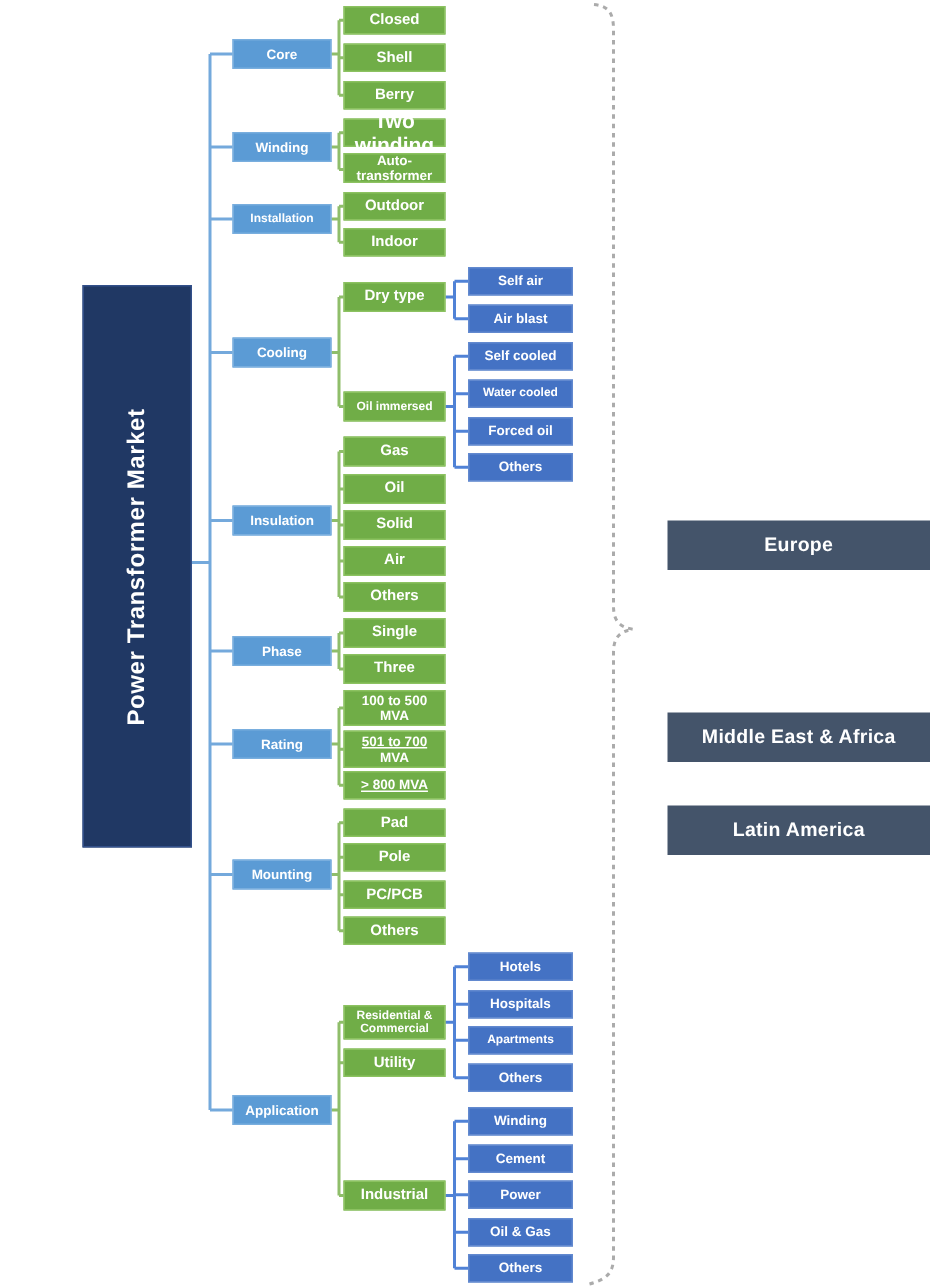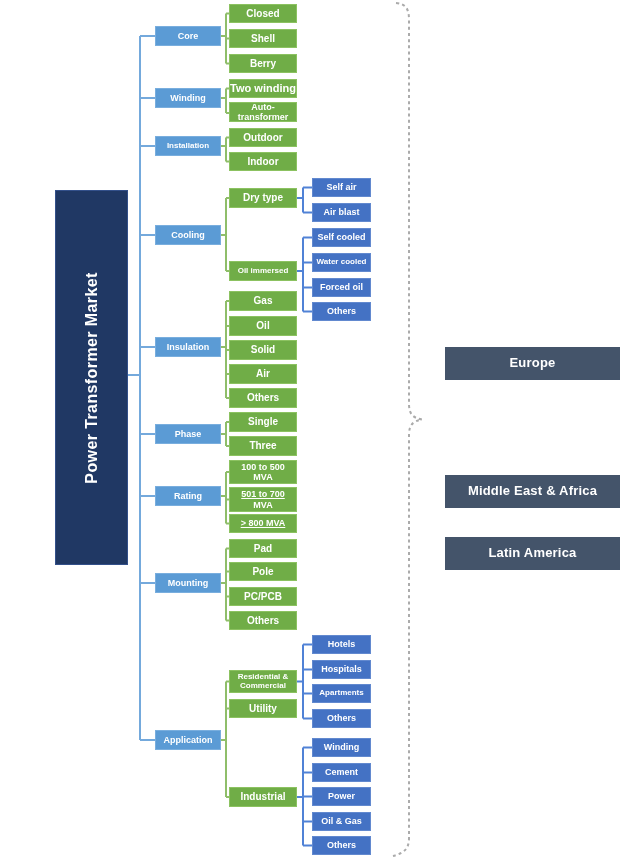--- a/index.html
+++ b/index.html
@@ -3,26 +3,26 @@
 <meta charset="utf-8">
 <style>
   html,body { margin:0; padding:0; background:#ffffff; }
   .stage { position:relative; width:624px; height:858px; background:#ffffff;
            font-family:"Liberation Sans", sans-serif; overflow:hidden; }
   svg.wires { position:absolute; left:0; top:0; width:624px; height:858px; }
   .box { position:absolute; display:flex; flex-direction:column; align-items:center; justify-content:center;
          text-align:center; color:#ffffff; font-weight:bold; box-sizing:border-box; line-height:1.12; }
   .cat  { left:155px; width:66px; height:20px; background:#5b9bd5; font-size:9px; border:1px solid #79aede; }
   .seg  { left:229px; width:68px; background:#70ad47; font-size:10px; border:1px solid #8cc261; }
-  .leaf { left:312px; width:59px; height:19px; background:#4472c4; font-size:9px; border:1px solid #6289cf; }
+  .leaf { left:312px; width:70px; height:19px; background:#4472c4; font-size:9px; border:1px solid #6289cf; }
   .region { left:445px; width:175px; height:33px; background:#44546a; font-size:13px; letter-spacing:0.2px; }
   .root-box { left:55px; top:190px; width:73px; height:375px; background:#203864; border:1px solid #33508a; }
   .root-box span { transform:rotate(-90deg); white-space:nowrap; font-size:16px; letter-spacing:0.4px; }
   .h19{height:19px} .h20{height:20px} .h22{height:20px} .h23{height:23px} .h24{height:24px} .h25{height:25px}
-  .fs8{font-size:8px} .fs85{font-size:11px} .fs9{font-size:9px}
+  .fs8{font-size:8px} .fs85{font-size:14px} .fs9{font-size:9px}
   .ul{text-decoration:underline}
   .ln{display:block}
 </style>
 </head>
 <body>
 
 <div class="stage">
 
   <svg class="wires" viewBox="0 0 624 858">
     <g stroke="#74a9dc" stroke-width="2" fill="none">

